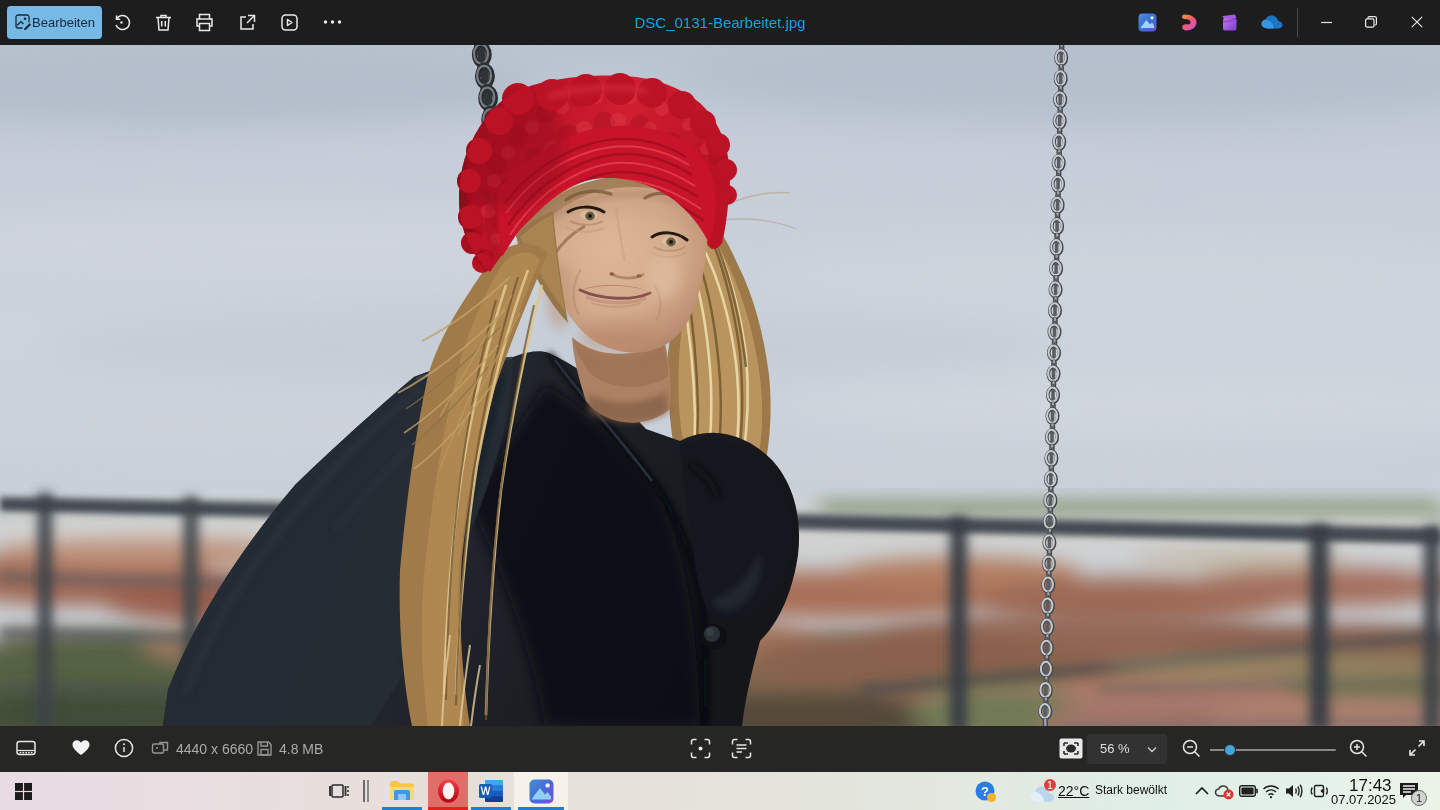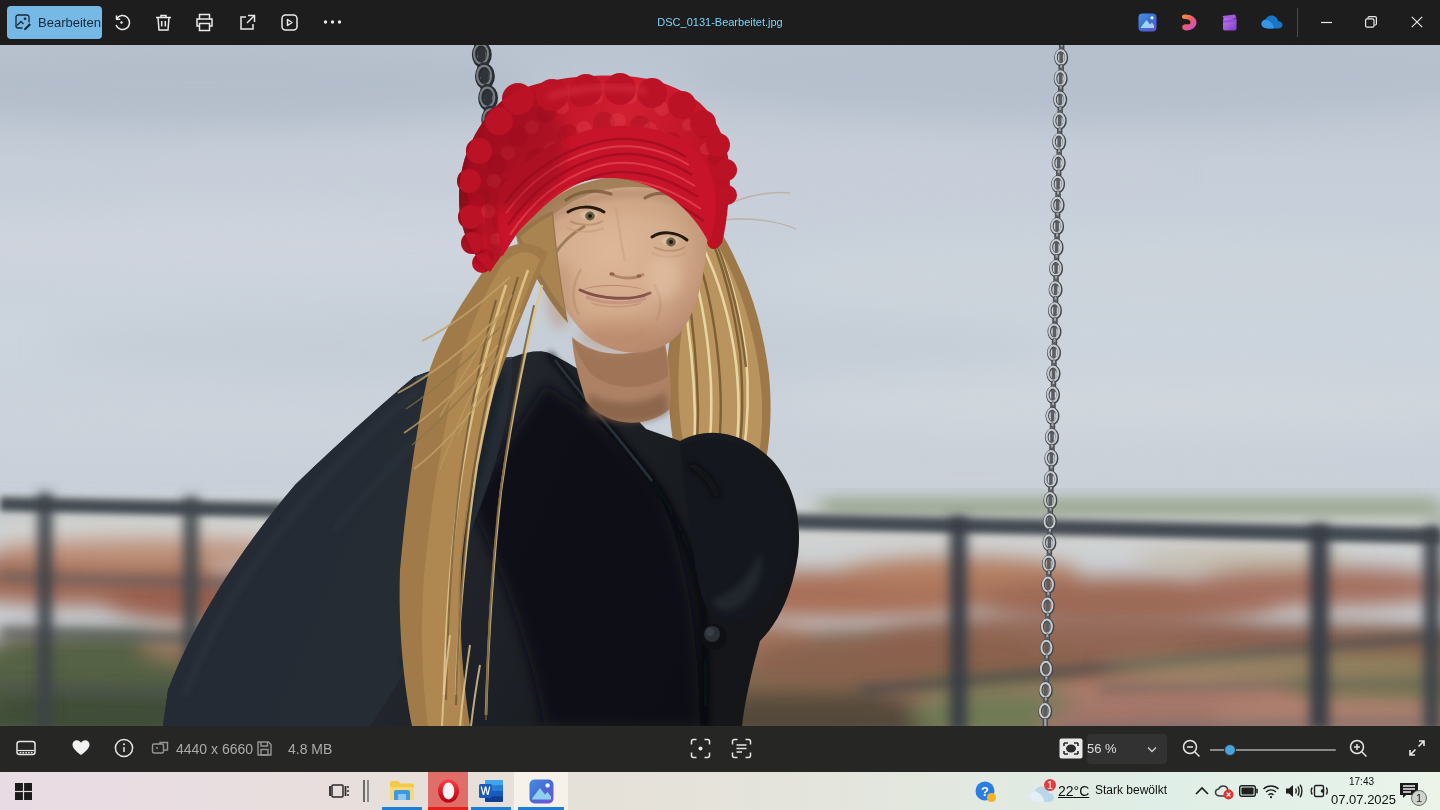--- a/index.html
+++ b/index.html
@@ -5,36 +5,36 @@
 <style>
 * { margin:0; padding:0; box-sizing:border-box; }
 html,body { width:1440px; height:810px; overflow:hidden; background:#000;
   font-family:"Liberation Sans", sans-serif; }
 #stage { position:relative; width:1440px; height:810px; }
 
 #titlebar { position:absolute; left:0; top:0; width:1440px; height:45px; background:#1e1d1d; }
 #editbtn { position:absolute; left:7px; top:6px; width:95px; height:33px; background:#77b9e6;
   border-radius:4px; display:flex; align-items:center; color:#16293a; font-size:14px; }
 #editbtn svg { margin-left:8px; }
-#editbtn span { margin-left:6px; font-size:13px; }
+#editbtn span { font-size:13px; }
 .tbicon { position:absolute; top:12px; width:21px; height:21px; color:#e9e9e9; }
 #tbtitle { position:absolute; left:0; right:0; top:0; height:45px; text-align:center;
-  line-height:45px; color:#7dd3fc; font-size:11px;border-radius:11px; }
+  line-height:45px; color:#0ea5e9; font-size:15px;border-radius:11px; }
 .appico { position:absolute; top:12px; width:21px; height:21px; }
 #tbsep { position:absolute; left:1297px; top:8px; width:1px; height:29px; background:#4a4a4a; }
 .winctl { position:absolute; top:0; width:44px; height:45px; color:#eaeaea; text-align:center; line-height:45px; }
 
 #photo { position:absolute; left:0; top:45px; width:1440px; height:681px; overflow:hidden; }
 
 #botbar { position:absolute; left:0; top:726px; width:1440px; height:46px; background:#262625; }
 .bbicon { position:absolute; color:#e6e6e6; }
 .bbtext { position:absolute; color:#ababab; font-size:14px; top:15px; }
 #zoombox { position:absolute; left:1087px; top:8px; width:80px; height:30px; background:#323232;
   border-radius:4px; color:#dedede; font-size:13px; line-height:30px; }
-#zoombox .pct { }
+#zoombox .pct { margin-left:13px; }
 #zoombox .chev { position:absolute; right:10px; top:0px; font-size:9px; color:#cfcfcf; }
 #slider { position:absolute; left:1210px; top:749px; width:126px; height:2px; background:#898989; border-radius:1px;}
 #slider .seg { position:absolute; left:0px; top:0px; width:12px; height:2px; background:#8a8a8a; }
 #slider .thumb { position:absolute; left:14px; top:-5px; width:12px; height:12px; border-radius:6px;
   background:#46a4dd; border:1px solid #2a2a2a; }
 
 #taskbar { position:absolute; left:0; top:772px; width:1440px; height:38px;
   }
 #taskbar { background:linear-gradient(90deg,#e9dbe3 0%,#e9dde2 10%,#e7dfda 28%,#e6e1d8 42%,#e4e4dc 55%,#e2e9e0 68%,#dfeee6 80%,#e4f1e8 92%,#ecf4e9 100%); }
 #searchbox { position:absolute; left:46px; top:0px; width:268px; height:38px; background:#ffffff;
@@ -601,21 +601,21 @@
     <rect x="1.5" y="4" width="11" height="9" rx="1.5"></rect>
     <path d="M9 4 L9 2.5 L16.5 2.5 L16.5 10 L12.5 10"></path>
     <circle cx="6" cy="8" r="1" fill="#bbbbbb" stroke="none"></circle>
   </svg>
   <div class="bbtext" style="left:176px">4440 x 6660</div>
   <svg class="bbicon" style="position:absolute;left:256px;top:14px;opacity:0.75" width="17" height="17" viewBox="0 0 17 17" fill="none" stroke="#bbbbbb" stroke-width="1.4">
     <path d="M2 2 L12.5 2 L15 4.5 L15 15 L2 15 Z"></path>
     <path d="M5 2 L5 6 L11.5 6 L11.5 2"></path>
     <rect x="5" y="9.5" width="7" height="5.5"></rect>
   </svg>
-  <div class="bbtext" style="left:288px">4.8 MB</div>
+  <div class="bbtext" style="left:279px">4.8 MB</div>
   <svg class="bbicon" style="position:absolute;left:689px;top:11px" width="23" height="23" viewBox="0 0 23 23" fill="none" stroke="#e6e6e6" stroke-width="1.5">
     <path d="M7.5 2.5 L4.5 2.5 C3.4 2.5 2.5 3.4 2.5 4.5 L2.5 7.5 M15.5 2.5 L18.5 2.5 C19.6 2.5 20.5 3.4 20.5 4.5 L20.5 7.5 M2.5 15.5 L2.5 18.5 C2.5 19.6 3.4 20.5 4.5 20.5 L7.5 20.5 M20.5 15.5 L20.5 18.5 C20.5 19.6 19.6 20.5 18.5 20.5 L15.5 20.5"></path>
     <circle cx="11.5" cy="11.5" r="2" fill="#e6e6e6" stroke="none"></circle>
   </svg>
   <svg class="bbicon" style="position:absolute;left:730px;top:11px" width="23" height="23" viewBox="0 0 23 23" fill="none" stroke="#e6e6e6" stroke-width="1.5">
     <path d="M7.5 2.5 L4.5 2.5 C3.4 2.5 2.5 3.4 2.5 4.5 L2.5 7.5 M15.5 2.5 L18.5 2.5 C19.6 2.5 20.5 3.4 20.5 4.5 L20.5 7.5 M2.5 15.5 L2.5 18.5 C2.5 19.6 3.4 20.5 4.5 20.5 L7.5 20.5 M20.5 15.5 L20.5 18.5 C20.5 19.6 19.6 20.5 18.5 20.5 L15.5 20.5"></path>
     <path d="M6.5 8 L16.5 8 M6.5 11.5 L16.5 11.5 M6.5 15 L12 15"></path>
   </svg>
   <svg class="bbicon" style="position:absolute;left:1059px;top:12px" width="24" height="21" viewBox="0 0 24 21">
     <rect x="0.5" y="0.5" width="23" height="20" rx="2" fill="#e8e8e8"></rect>
@@ -767,21 +767,21 @@
       <path d="M11.5 5.5 C12.5 6.5 12.5 9.5 11.5 10.5"></path>
       <path d="M13.8 3.5 C15.5 5.5 15.5 10.5 13.8 12.5"></path>
       <path d="M16 1.8 C18.5 4.5 18.5 11.5 16 14.2"></path>
     </g>
   </svg>
   <svg style="position:absolute;left:1310px;top:11px" width="19" height="16" viewBox="0 0 19 16" fill="none" stroke="#1f1f1f" stroke-width="1.4">
     <rect x="4.5" y="2.5" width="9" height="11" rx="1.5"></rect>
     <path d="M2 5 C1 6.5 1 9.5 2 11 M16.5 5 C17.5 6.5 17.5 9.5 16.5 11" stroke-linecap="round"></path>
     <circle cx="12.5" cy="8" r="1.8" fill="#1f1f1f" stroke="none"></circle>
   </svg>
-  <div id="traytext" style="left:1349px;top:4px;font-size:10px;">17:43</div>
+  <div id="traytext" style="left:1349px;top:4px;font-size:17px;">17:43</div>
   <div id="traytext" style="left:1331px;top:20px;font-size:13px;">07.07.2025</div>
 
   <svg style="position:absolute;left:1398px;top:9px" width="30" height="26" viewBox="0 0 30 26">
     <path d="M2 2 L20 2 L20 14 L8 14 L5 17 L5 14 L2 14 Z" fill="#1a1a1a"></path>
     <path d="M5 5 L17 5 M5 8 L17 8 M5 11 L13 11" stroke="#f0f0f0" stroke-width="1.4"></path>
     <circle cx="21" cy="17" r="7.5" fill="#cfd3cd" stroke="#6a6a6a" stroke-width="1"></circle>
     <text x="21" y="21" font-size="11" fill="#1a1a1a" text-anchor="middle" font-family="Liberation Sans, sans-serif">1</text>
   </svg>
 </div>
 

